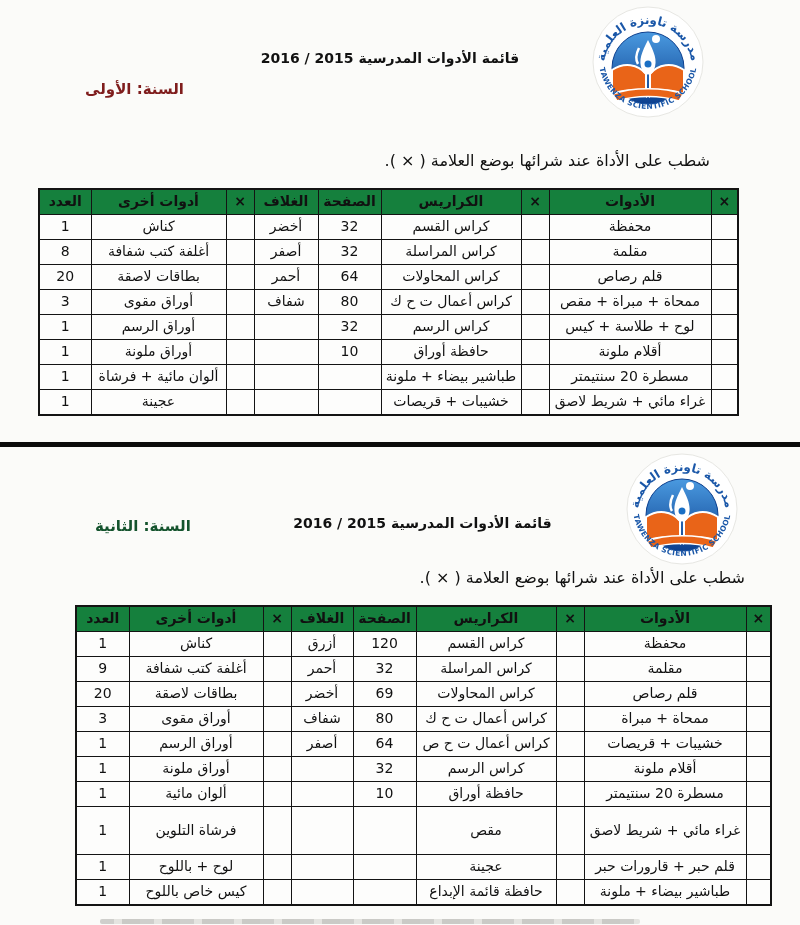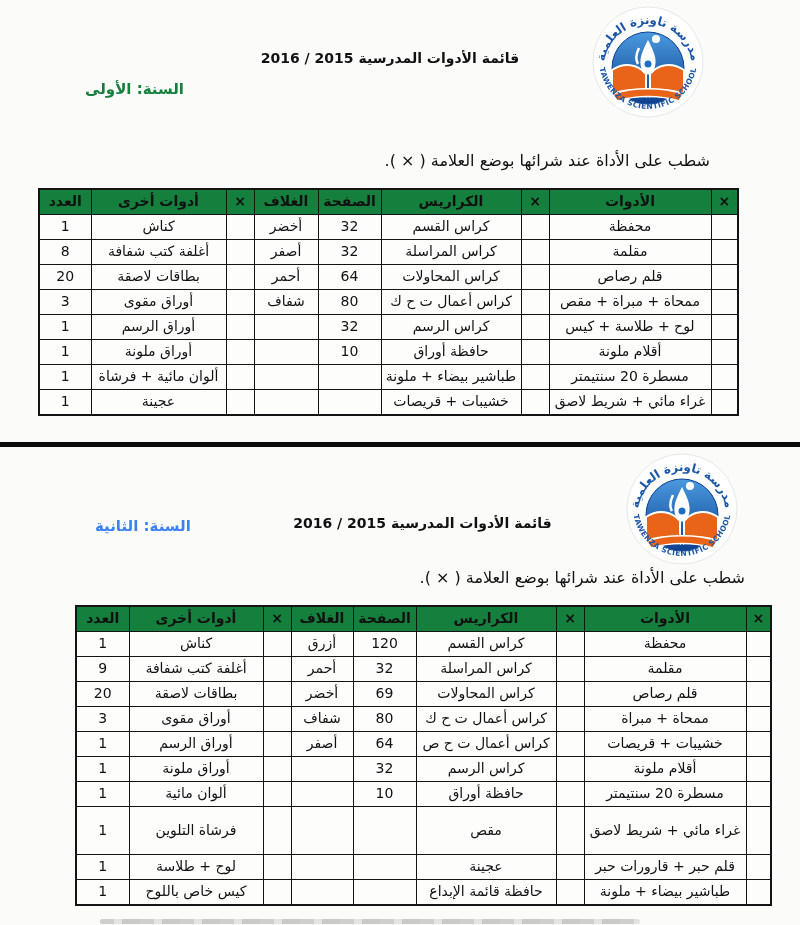--- a/index.html
+++ b/index.html
@@ -95,21 +95,21 @@
       <text font-size="12" font-weight="bold" fill="#1a57a8">
         <textPath href="#arcT1" startOffset="50%" text-anchor="middle">مدرسة تاونزة العلمية</textPath>
       </text>
       <text font-size="7.5" font-weight="bold" fill="#1a57a8" letter-spacing="0.4">
         <textPath href="#arcB1" startOffset="50%" text-anchor="middle">TAWENZA SCIENTIFIC SCHOOL</textPath>
       </text>
     </svg>
   </div>
 
   <div class="page-title">قائمة الأدوات المدرسية 2015 / 2016</div>
-  <div class="year-label" style="color:#15803d">السنة: الأولى</div>
+  <div class="year-label" style="color:#7f1d1d">السنة: الأولى</div>
   <div class="instruction">شطب على الأداة عند شرائها بوضع العلامة ( × ).</div>
 
   <table class="supplies" id="table1">
     <colgroup>
       <col style="width:27px">
         <col style="width:162px">
         <col style="width:28px">
       <col style="width:140px">
         <col style="width:63px">
         <col style="width:64px">
@@ -253,21 +253,21 @@
       <text font-size="12" font-weight="bold" fill="#1a57a8">
         <textPath href="#arcT2" startOffset="50%" text-anchor="middle">مدرسة تاونزة العلمية</textPath>
       </text>
       <text font-size="7.5" font-weight="bold" fill="#1a57a8" letter-spacing="0.4">
         <textPath href="#arcB2" startOffset="50%" text-anchor="middle">TAWENZA SCIENTIFIC SCHOOL</textPath>
       </text>
     </svg>
   </div>
 
   <div class="page-title">قائمة الأدوات المدرسية 2015 / 2016</div>
-  <div class="year-label" style="color:#3b82f6">السنة: الثانية</div>
+  <div class="year-label" style="color:#14532d">السنة: الثانية</div>
   <div class="instruction">شطب على الأداة عند شرائها بوضع العلامة ( × ).</div>
 
   <table class="supplies" id="table2">
     <colgroup>
       <col style="width:25px">
         <col style="width:162px">
         <col style="width:28px">
       <col style="width:140px">
         <col style="width:63px">
         <col style="width:62px">
@@ -378,21 +378,21 @@
           <td>1</td>
         </tr>
         <tr>
           <td></td>
           <td>قلم حبر + قارورات حبر</td>
           <td></td>
           <td>عجينة</td>
           <td></td>
           <td></td>
           <td></td>
-          <td>لوح + طلاسة</td>
+          <td>لوح + باللوح</td>
           <td>1</td>
         </tr>
         <tr>
           <td></td>
           <td>طباشير بيضاء + ملونة</td>
           <td></td>
           <td>حافظة قائمة الإبداع</td>
           <td></td>
           <td></td>
           <td></td>

